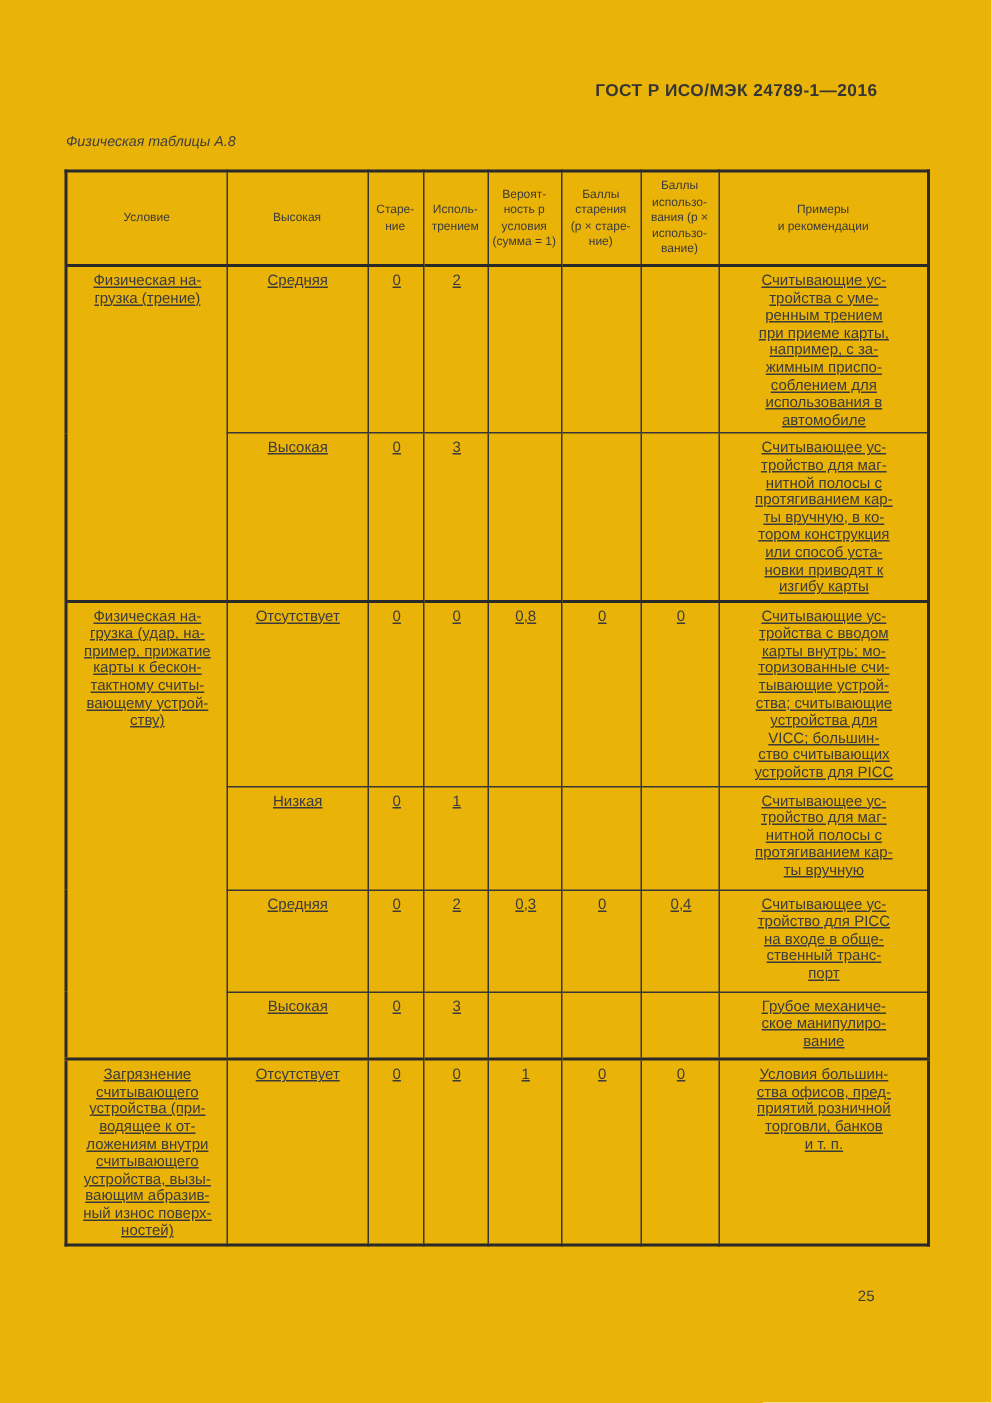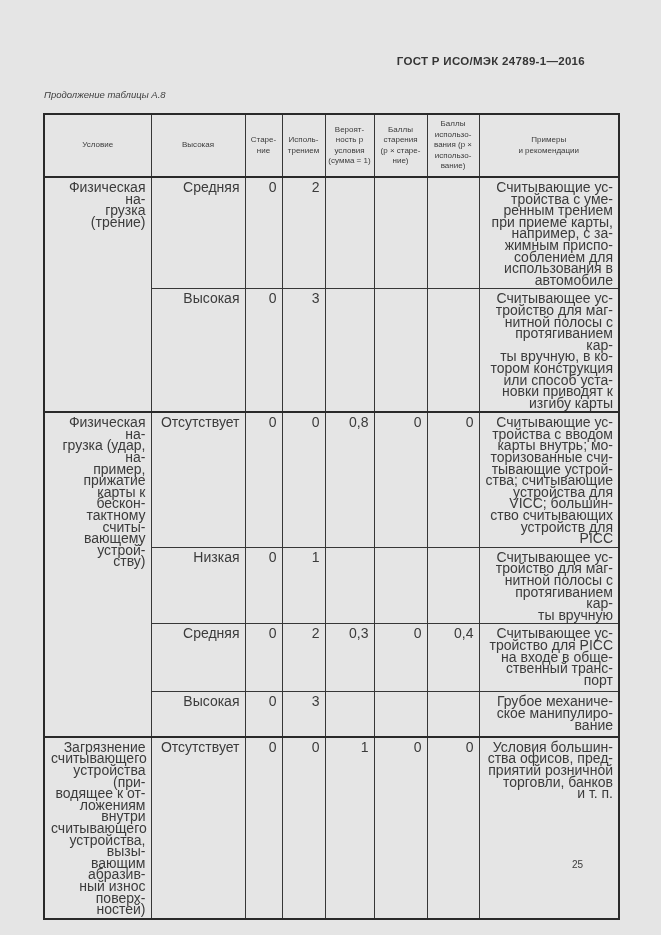--- a/index.html
+++ b/index.html
@@ -1,21 +1,21 @@
 <!DOCTYPE html>
 <html lang="ru"><head>
 <meta charset="utf-8">
 <style>
   * { box-sizing: border-box; }
   html, body { margin: 0; padding: 0; background: #ffffff; }
   .page {
     position: relative;
     width: 661px;
     height: 935px;
-    background: #e5e5e5;
+    background: #eab308;
     font-family: "Liberation Sans", "DejaVu Sans", sans-serif;
     color: #3b3b3b;
     overflow: hidden;
   }
   .doc-title {
     position: absolute;
     top: 55px;
     right: 76px;
     font-size: 11.5px;
     font-weight: bold;
@@ -49,26 +49,27 @@
     font-weight: normal;
     font-size: 8px;
     line-height: 10.5px;
     text-align: center;
     vertical-align: middle;
     padding: 2px 1px;
     border-bottom: 2px solid #2a2a2a;
     color: #3b3b3b;
   }
   td {
-    font-size: 14px;
+    font-size: 10px;
     line-height: 11.6px;
     vertical-align: top;
     padding: 4px 5px 2px 6px;
-    text-align: right;
-    color: #3b3b3b;
+    text-align: center;
+    color: #3b3b3b;
+    text-decoration: underline;
   }
   td.num { padding-left: 7px; }
   tr.group-start td { border-top: 2px solid #2a2a2a; }
   tr.rh-head { height: 63px; }
   tr.rh-r1 { height: 111px; }
   tr.rh-r2 { height: 109px; }
   tr.rh-r3 { height: 122px; }
   tr.rh-r4 { height: 69px; }
   tr.rh-r5 { height: 68px; }
   tr.rh-r6 { height: 45px; }
@@ -82,21 +83,21 @@
     margin-top: 21px;
   }
 </style>
 </head>
 <body>
 
 <div class="page">
 
   <div class="doc-title">ГОСТ Р ИСО/МЭК 24789-1—2016</div>
 
-  <div class="caption">Продолжение таблицы А.8</div>
+  <div class="caption">Физическая таблицы А.8</div>
 
   <table class="factors-table">
     <colgroup>
       <col style="width:107px">
       <col style="width:94px">
       <col style="width:37px">
       <col style="width:43px">
       <col style="width:49px">
       <col style="width:53px">
       <col style="width:52px">

